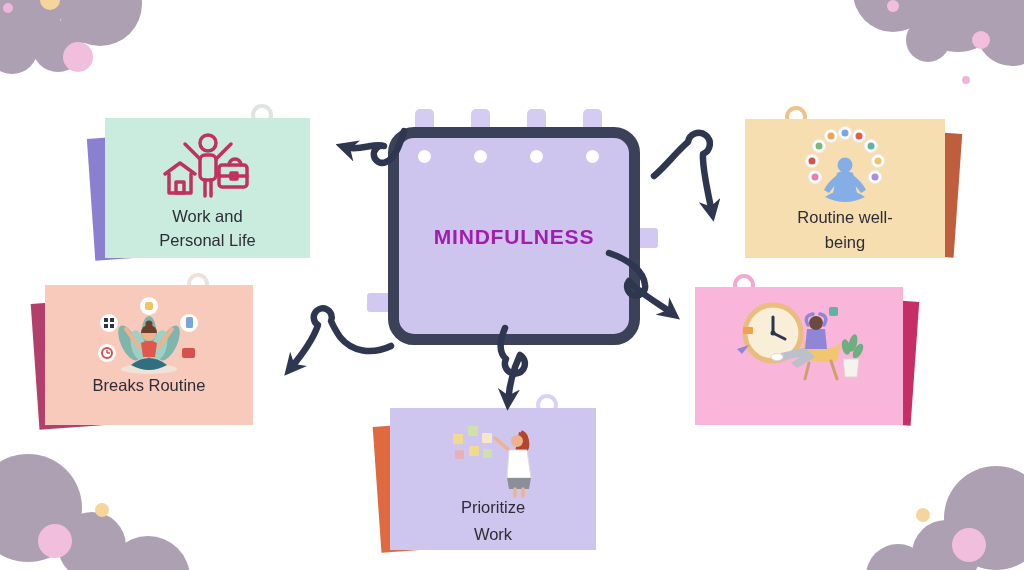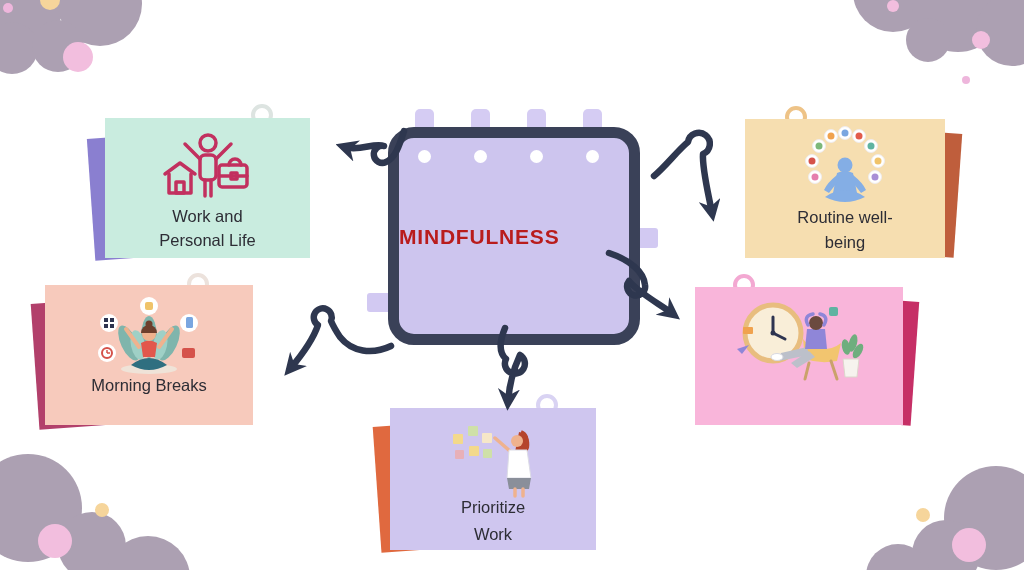--- a/index.html
+++ b/index.html
@@ -8,22 +8,22 @@
   .c{position:absolute;border-radius:50%;background:#aca0b2;}
   .dot{position:absolute;border-radius:50%;}
 
   
   .center-card{position:absolute;left:388px;top:127px;width:252px;height:218px;
     background:#cdc5ee;border:11px solid #3a4158;border-radius:26px;box-sizing:border-box;
     z-index:3;display:flex;align-items:center;justify-content:center;}
   .tab{position:absolute;width:19px;height:22px;top:109px;background:#d5ccf3;border-radius:5px 5px 0 0;z-index:2;}
   .hole{position:absolute;width:13px;height:13px;border-radius:50%;background:#ffffff;top:150px;z-index:4;}
   .side-tab{position:absolute;background:#d2c9f2;z-index:2;border-radius:3px;}
-  .center-title{width:230px;text-align:left;font-size:21px;font-weight:700;
-    letter-spacing:.8px;line-height:41px;color:#b91c1c;}
+  .center-title{width:230px;text-align:center;font-size:21px;font-weight:700;
+    letter-spacing:.8px;line-height:41px;color:#a21caf;}
 
   
   .card-wrap{position:absolute;z-index:2;}
   .card-back{position:absolute;z-index:0;}
   .ring{position:absolute;width:22px;height:22px;border-radius:50%;border:4px solid #e3e3e3;z-index:0;box-sizing:border-box;}
   .card{position:absolute;inset:0;z-index:1;}
   .card-content{position:absolute;inset:0;z-index:2;}
   .illus{position:absolute;left:0;right:0;display:flex;justify-content:center;}
   .label{position:absolute;left:0;right:0;margin:0 auto;text-align:center;
     font-size:16.5px;font-weight:500;color:#2d2d35;line-height:24px;}
@@ -140,21 +140,21 @@
         <circle cx="70" cy="13" r="9" fill="#ffffff"></circle>
         <rect x="66" y="9" width="8" height="8" rx="2" fill="#f0c36a"></rect>
         <circle cx="110" cy="30" r="9" fill="#ffffff"></circle>
         <rect x="107" y="24" width="7" height="11" rx="1.5" fill="#7aa6e0"></rect>
         <circle cx="28" cy="60" r="9" fill="#ffffff"></circle>
         <circle cx="28" cy="60" r="5" fill="none" stroke="#d5524a" stroke-width="2"></circle>
         <path d="M28 60 V57 M28 60 H31" stroke="#d5524a" stroke-width="1.5"></path>
         <rect x="103" y="55" width="13" height="10" rx="2" fill="#d5524a"></rect>
       </svg>
     </div>
-    <div class="label" style="top:88px;width:200px">Morning Breaks</div>
+    <div class="label" style="top:88px;width:200px">Breaks Routine</div>
   </div>
 </div>
 
 <div class="card-wrap" style="left:390px;top:408px;width:206px;height:142px">
   <div class="card-back" style="left:-13px;top:16px;width:80px;height:126px;background:#e0693f;transform:rotate(-4deg)"></div>
   <div class="ring" style="left:146px;top:-14px;border-color:#d9d3f3"></div>
   <div class="card" style="background:#cfc6ef"></div>
   <div class="card-content">
     <div class="illus" style="top:12px">
       <svg width="140" height="78" viewBox="0 0 140 78">

